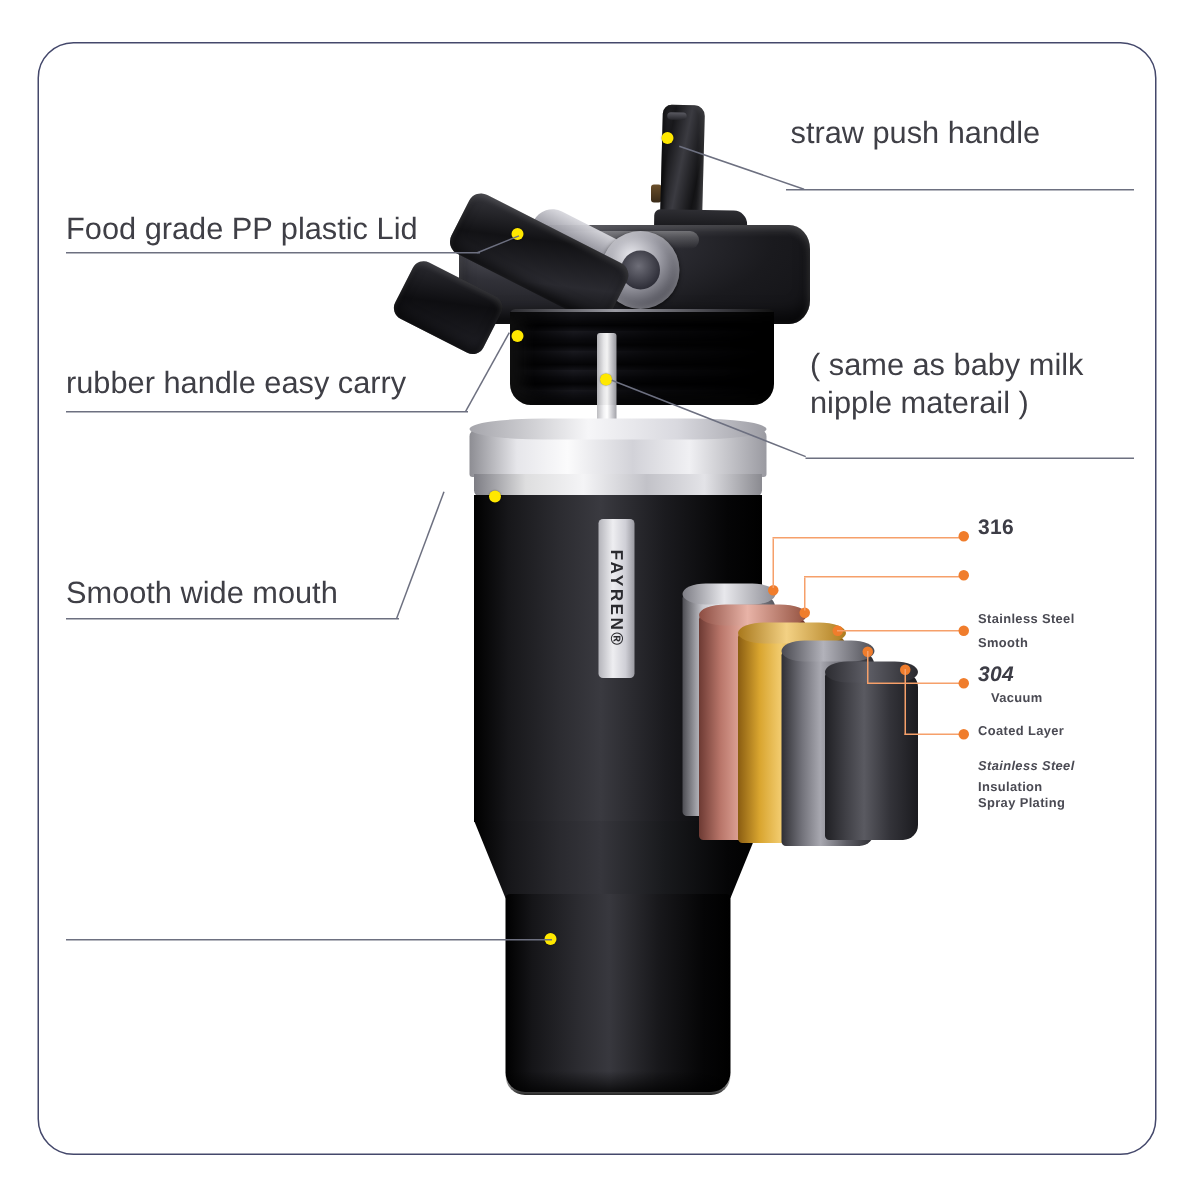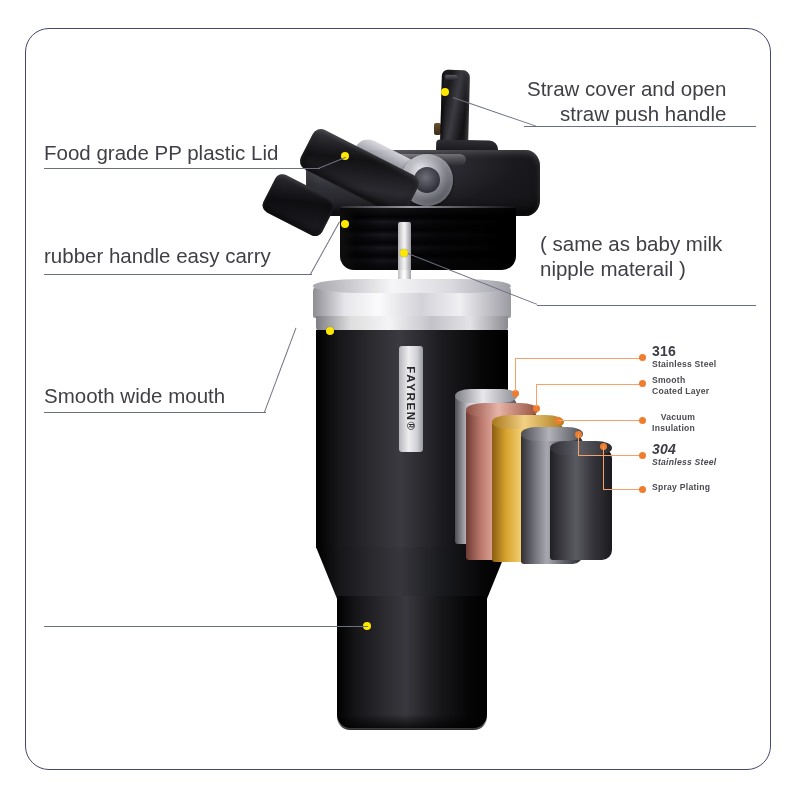--- a/index.html
+++ b/index.html
@@ -106,21 +106,21 @@
     display:flex;align-items:center;justify-content:center;}
   .logo span{transform:rotate(90deg);font-size:11.5px;letter-spacing:1.6px;font-weight:700;color:#2a2a2e;white-space:nowrap;}
 
   
   .cyl{position:absolute;border-radius:3px 10px 10px 3px;}
   .cyl .cap-top{position:absolute;left:0;top:-7px;width:100%;height:14px;border-radius:50%/100%;}
 
   
   .layerTxt{position:absolute;color:#3d3d46;}
   .layerTxt .big{font-size:14px;font-weight:700;letter-spacing:.2px;line-height:1.05;}
-  .layerTxt .sm{font-size:8.6px;font-weight:700;letter-spacing:.25px;line-height:1.3;color:#4a4a53;}
+  .layerTxt .sm{font-size:8.6px;font-weight:700;letter-spacing:.25px;line-height:1.3;color:#4a4a53;margin-top:48px;}
   .odot{position:absolute;width:7px;height:7px;border-radius:50%;background:#f07d2c;}
   .oline{position:absolute;background:#f6a06a;}
 </style>
 </head>
 <body>
 
 <div id="stage">
 
   <div class="frame"></div>
 
@@ -177,21 +177,20 @@
   </div>
 
   <div class="dot" style="left:441px;top:88px;"></div>
   <div class="dot" style="left:341px;top:152px;"></div>
   <div class="dot" style="left:341px;top:220px;"></div>
   <div class="dot" style="left:400px;top:249px;"></div>
   <div class="dot" style="left:326px;top:327px;"></div>
   <div class="dot" style="left:363px;top:622px;"></div>
 
   <div class="callout" style="left:527px;top:76px;">
-    <div>Straw cover and open</div>
     <div style="text-align:right;">straw push handle</div>
   </div>
   <div class="rule" style="left:524px;top:126px;width:232px;"></div>
   <div class="lead" style="left:453px;top:97px;width:88px;transform:rotate(19deg);"></div>
 
   <div class="callout" style="left:44px;top:140px;">
     <div>Food grade PP plastic Lid</div>
   </div>
   <div class="rule" style="left:44px;top:168px;width:276px;"></div>
   <div class="lead" style="left:318px;top:168px;width:30px;transform:rotate(-22deg);"></div>

